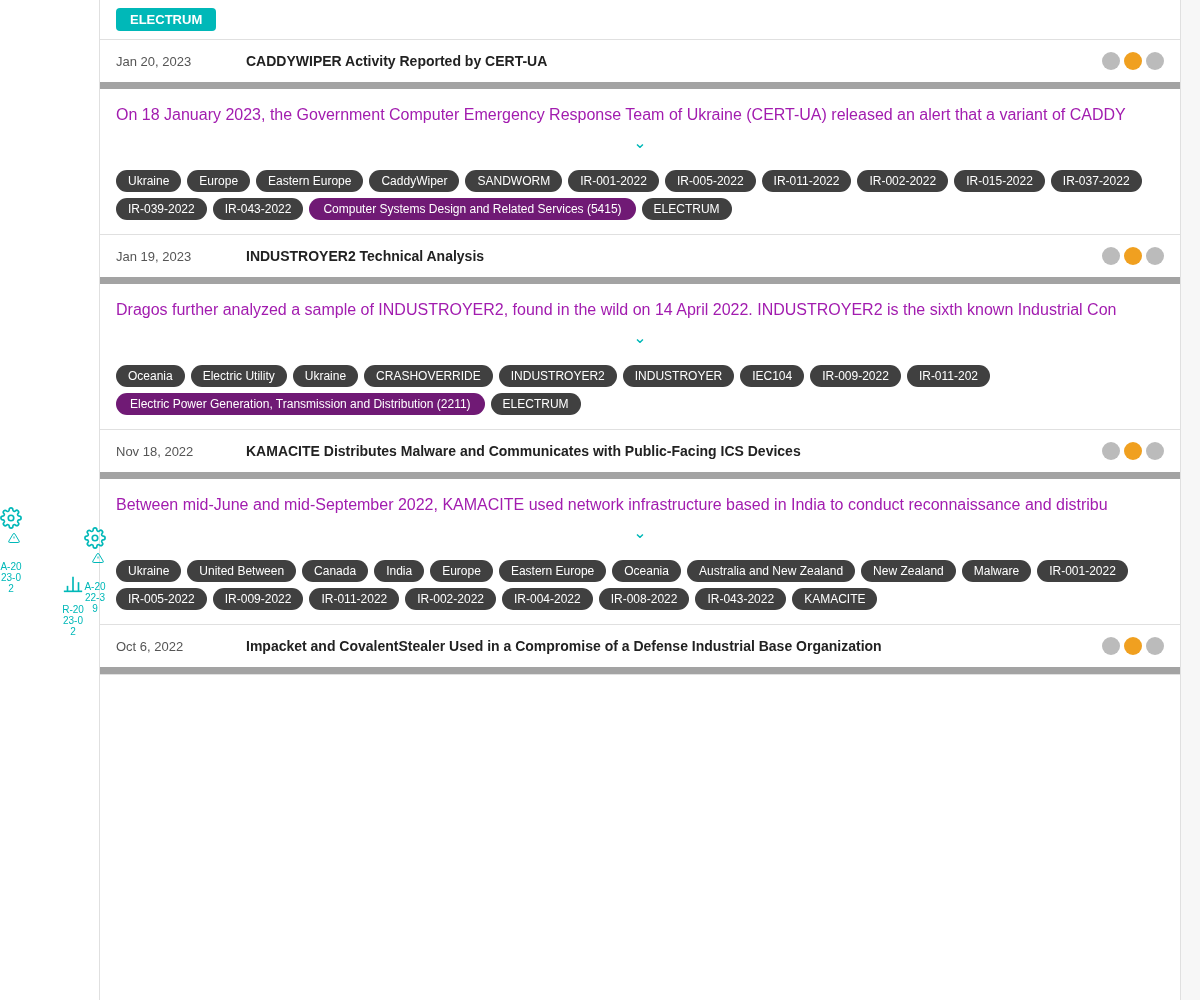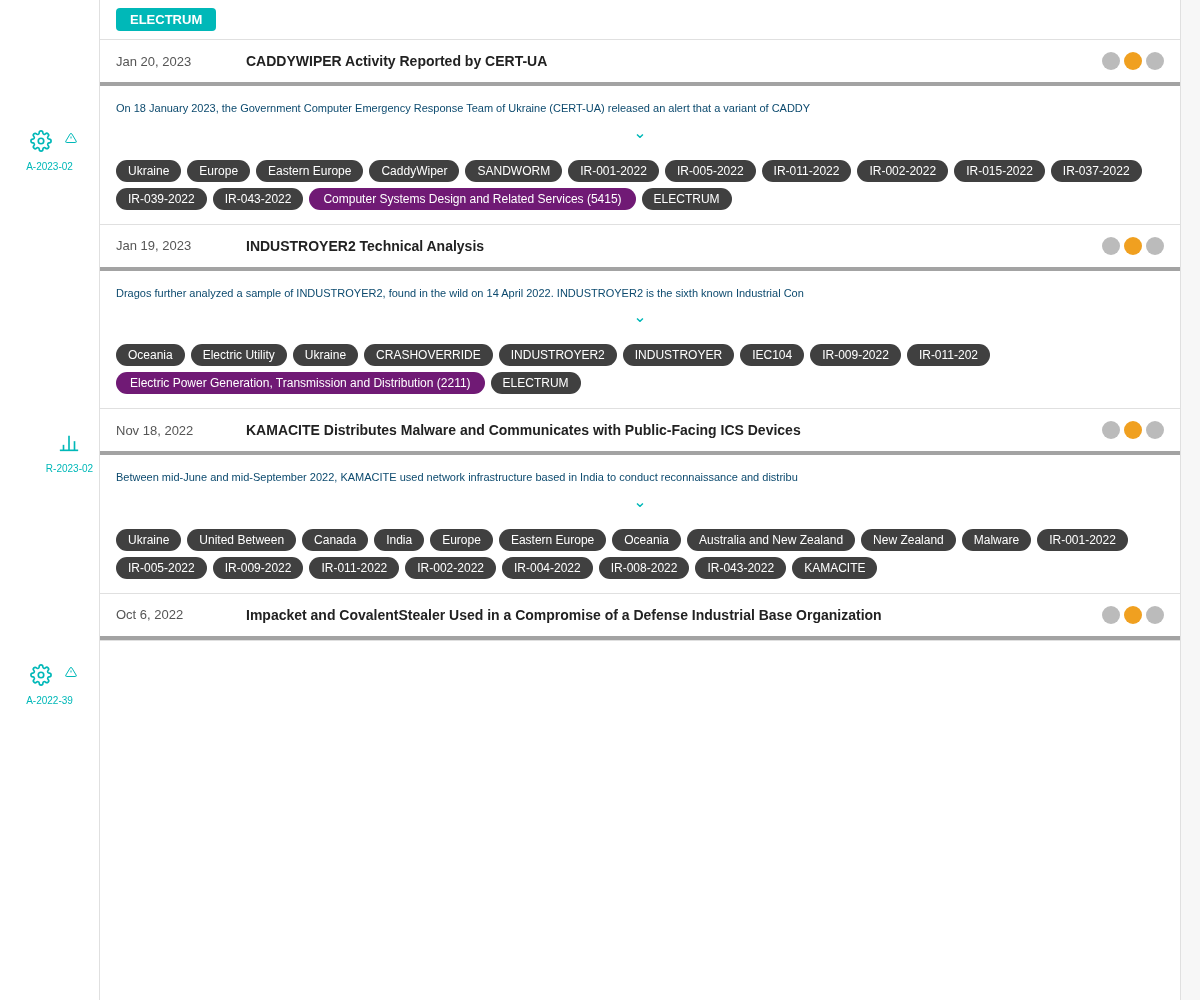--- a/index.html
+++ b/index.html
@@ -13,21 +13,21 @@
       display: flex;
       width: 1200px;
       min-height: 1000px;
       overflow: hidden;
     }
     .left-sidebar {
       width: 100px;
       background: #fff;
       border-right: 1px solid #e0e0e0;
       display: flex;
-      flex-direction: column;
+      flex-direction: row;
       align-items: center;
       padding-top: 10px;
     }
     .sidebar-entry {
       display: flex;
       flex-direction: column;
       align-items: center;
       margin-bottom: 30px;
     }
     .sidebar-icon {
@@ -63,21 +63,21 @@
     }
     
     .report-block {
       border-bottom: 1px solid #e0e0e0;
     }
     .report-header {
       display: flex;
       align-items: center;
       padding: 12px 16px;
       background: #fff;
-      border-bottom: 4px solid #a3a3a3;
+      border-bottom: 7px solid #a3a3a3;
     }
     .report-date {
       min-width: 130px;
       color: #555;
       font-size: 13px;
     }
     .report-title {
       flex: 1;
       font-weight: 700;
       font-size: 14px;
@@ -91,22 +91,22 @@
     .indicator-circle {
       width: 18px;
       height: 18px;
       border-radius: 50%;
       display: inline-block;
     }
     .circle-gray { background: #bbb; }
     .circle-orange { background: #f0a020; }
     .report-body {
       padding: 14px 16px 0 16px;
-      color: #0c4a6e;
-      font-size: 11px;
+      color: #a21caf;
+      font-size: 16px;
       line-height: 1.5;
     }
     .expand-row {
       text-align: center;
       padding: 6px 0 10px 0;
       cursor: pointer;
     }
     .expand-chevron {
       color: #00b8b8;
       font-size: 16px;

